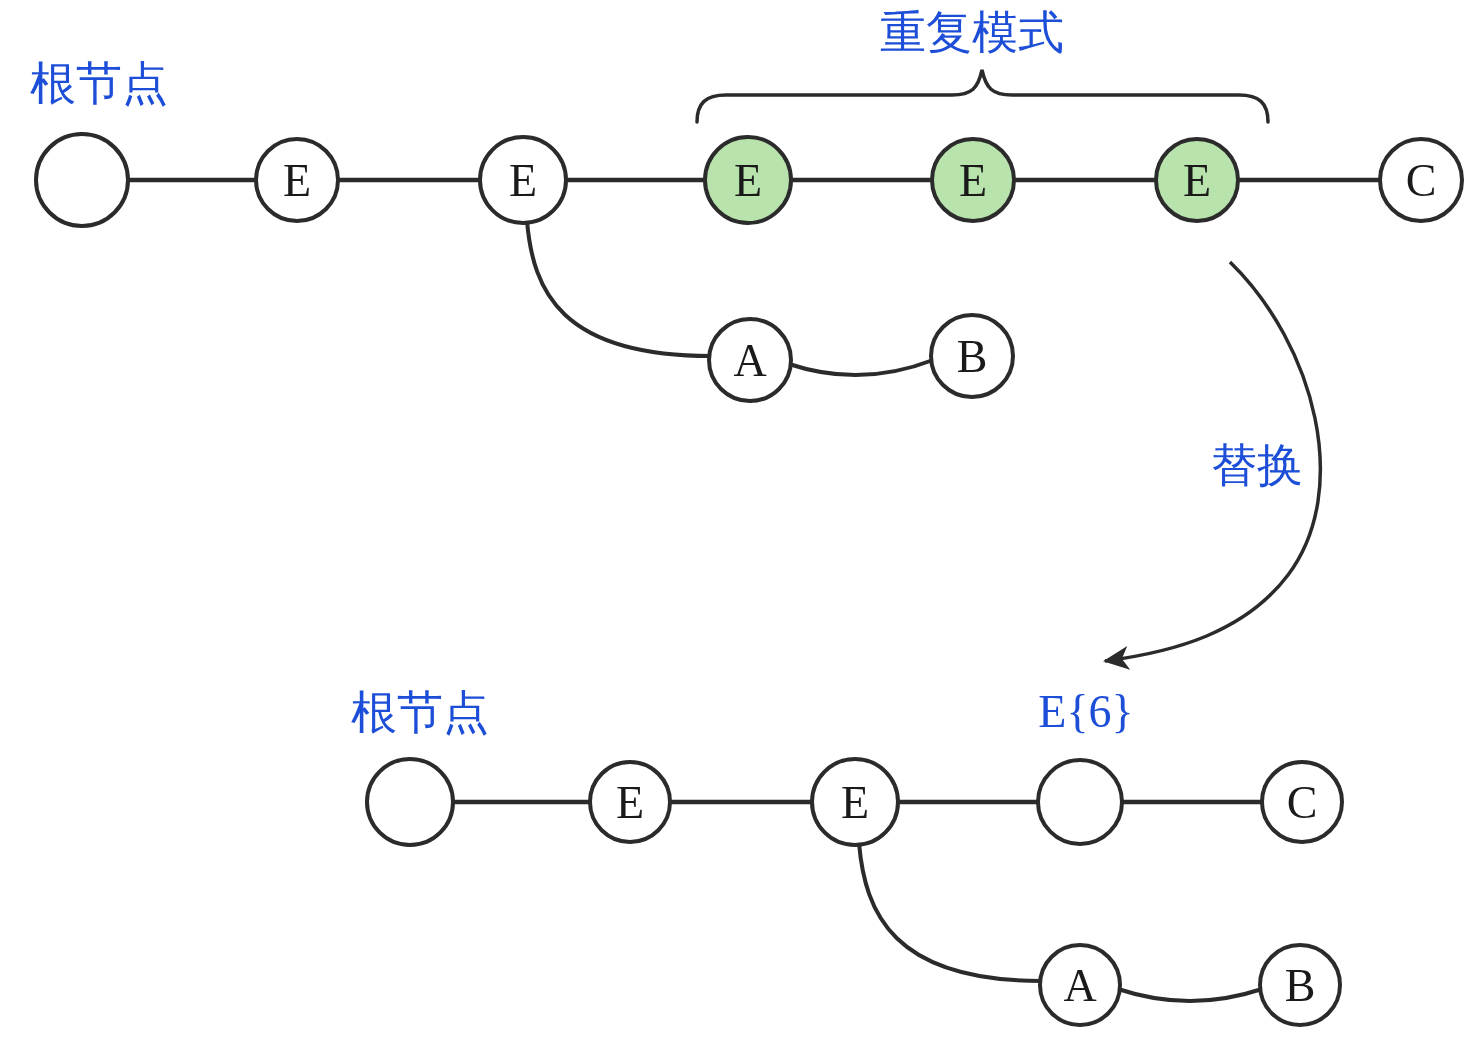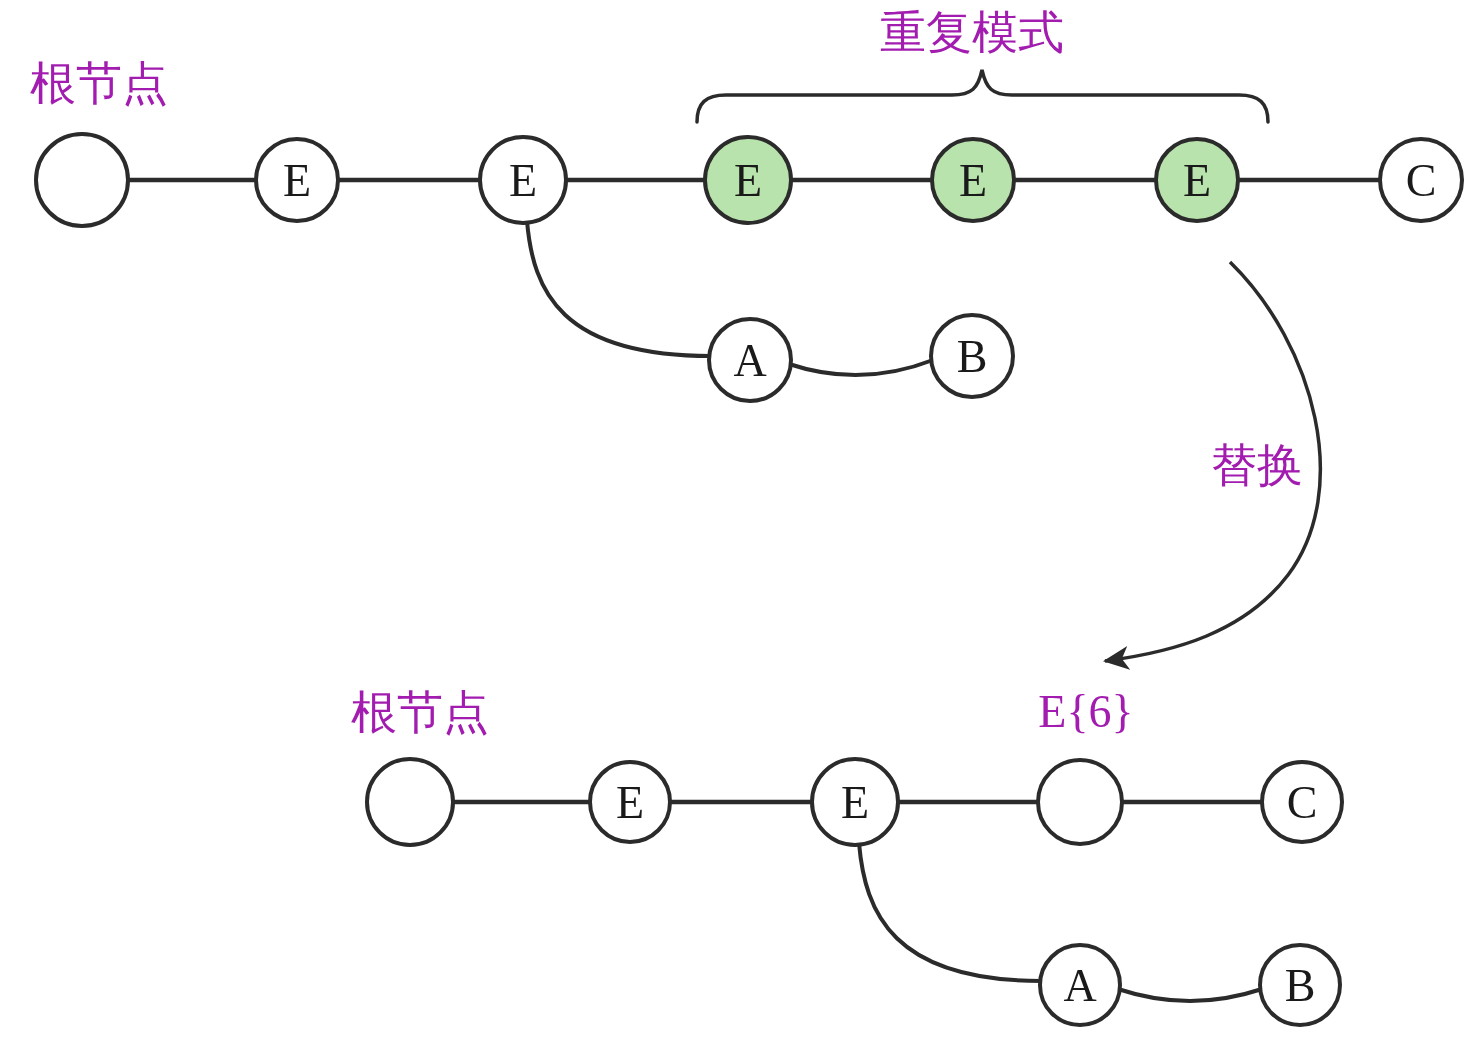--- a/index.html
+++ b/index.html
@@ -17,21 +17,21 @@
   }
   .canvas svg {
     position: absolute;
     left: 0;
     top: 0;
   }
   .diagram-label {
     position: absolute;
     transform: translate(-50%, -50%);
     font-size: 46px;
-    color: #a21caf;
+    color: #1d4ed8;
     white-space: nowrap;
     line-height: 1;
     font-family: "Liberation Serif", "DejaVu Serif", serif;
   }
   svg text.node-letter {
     font-family: "Liberation Serif", "DejaVu Serif", serif;
     font-size: 46px;
     fill: #1a1a1a;
     text-anchor: middle;
   }

